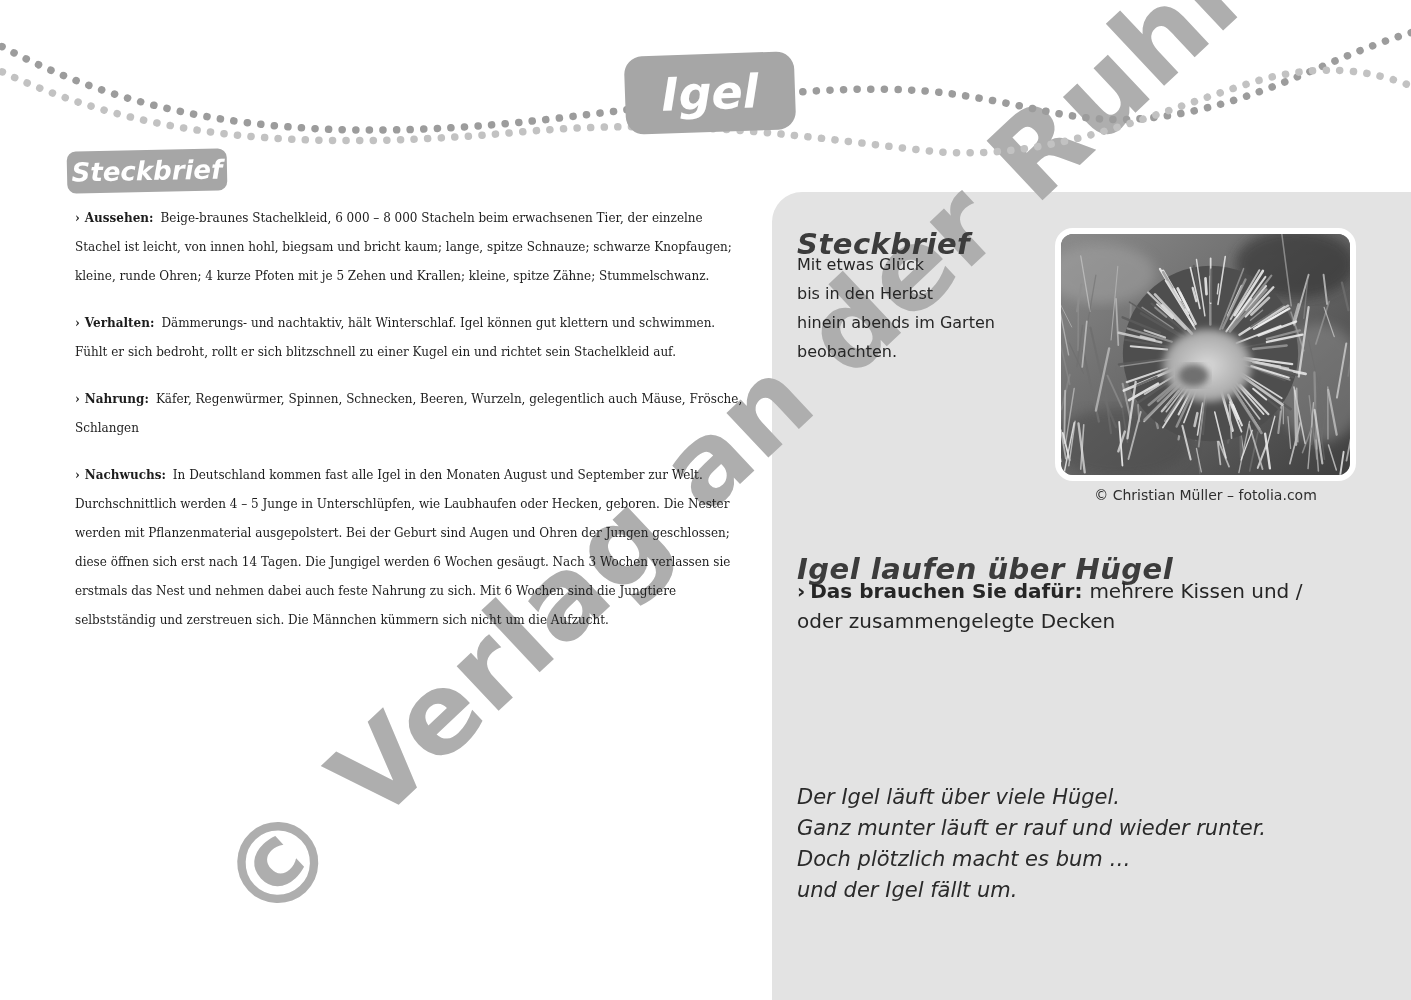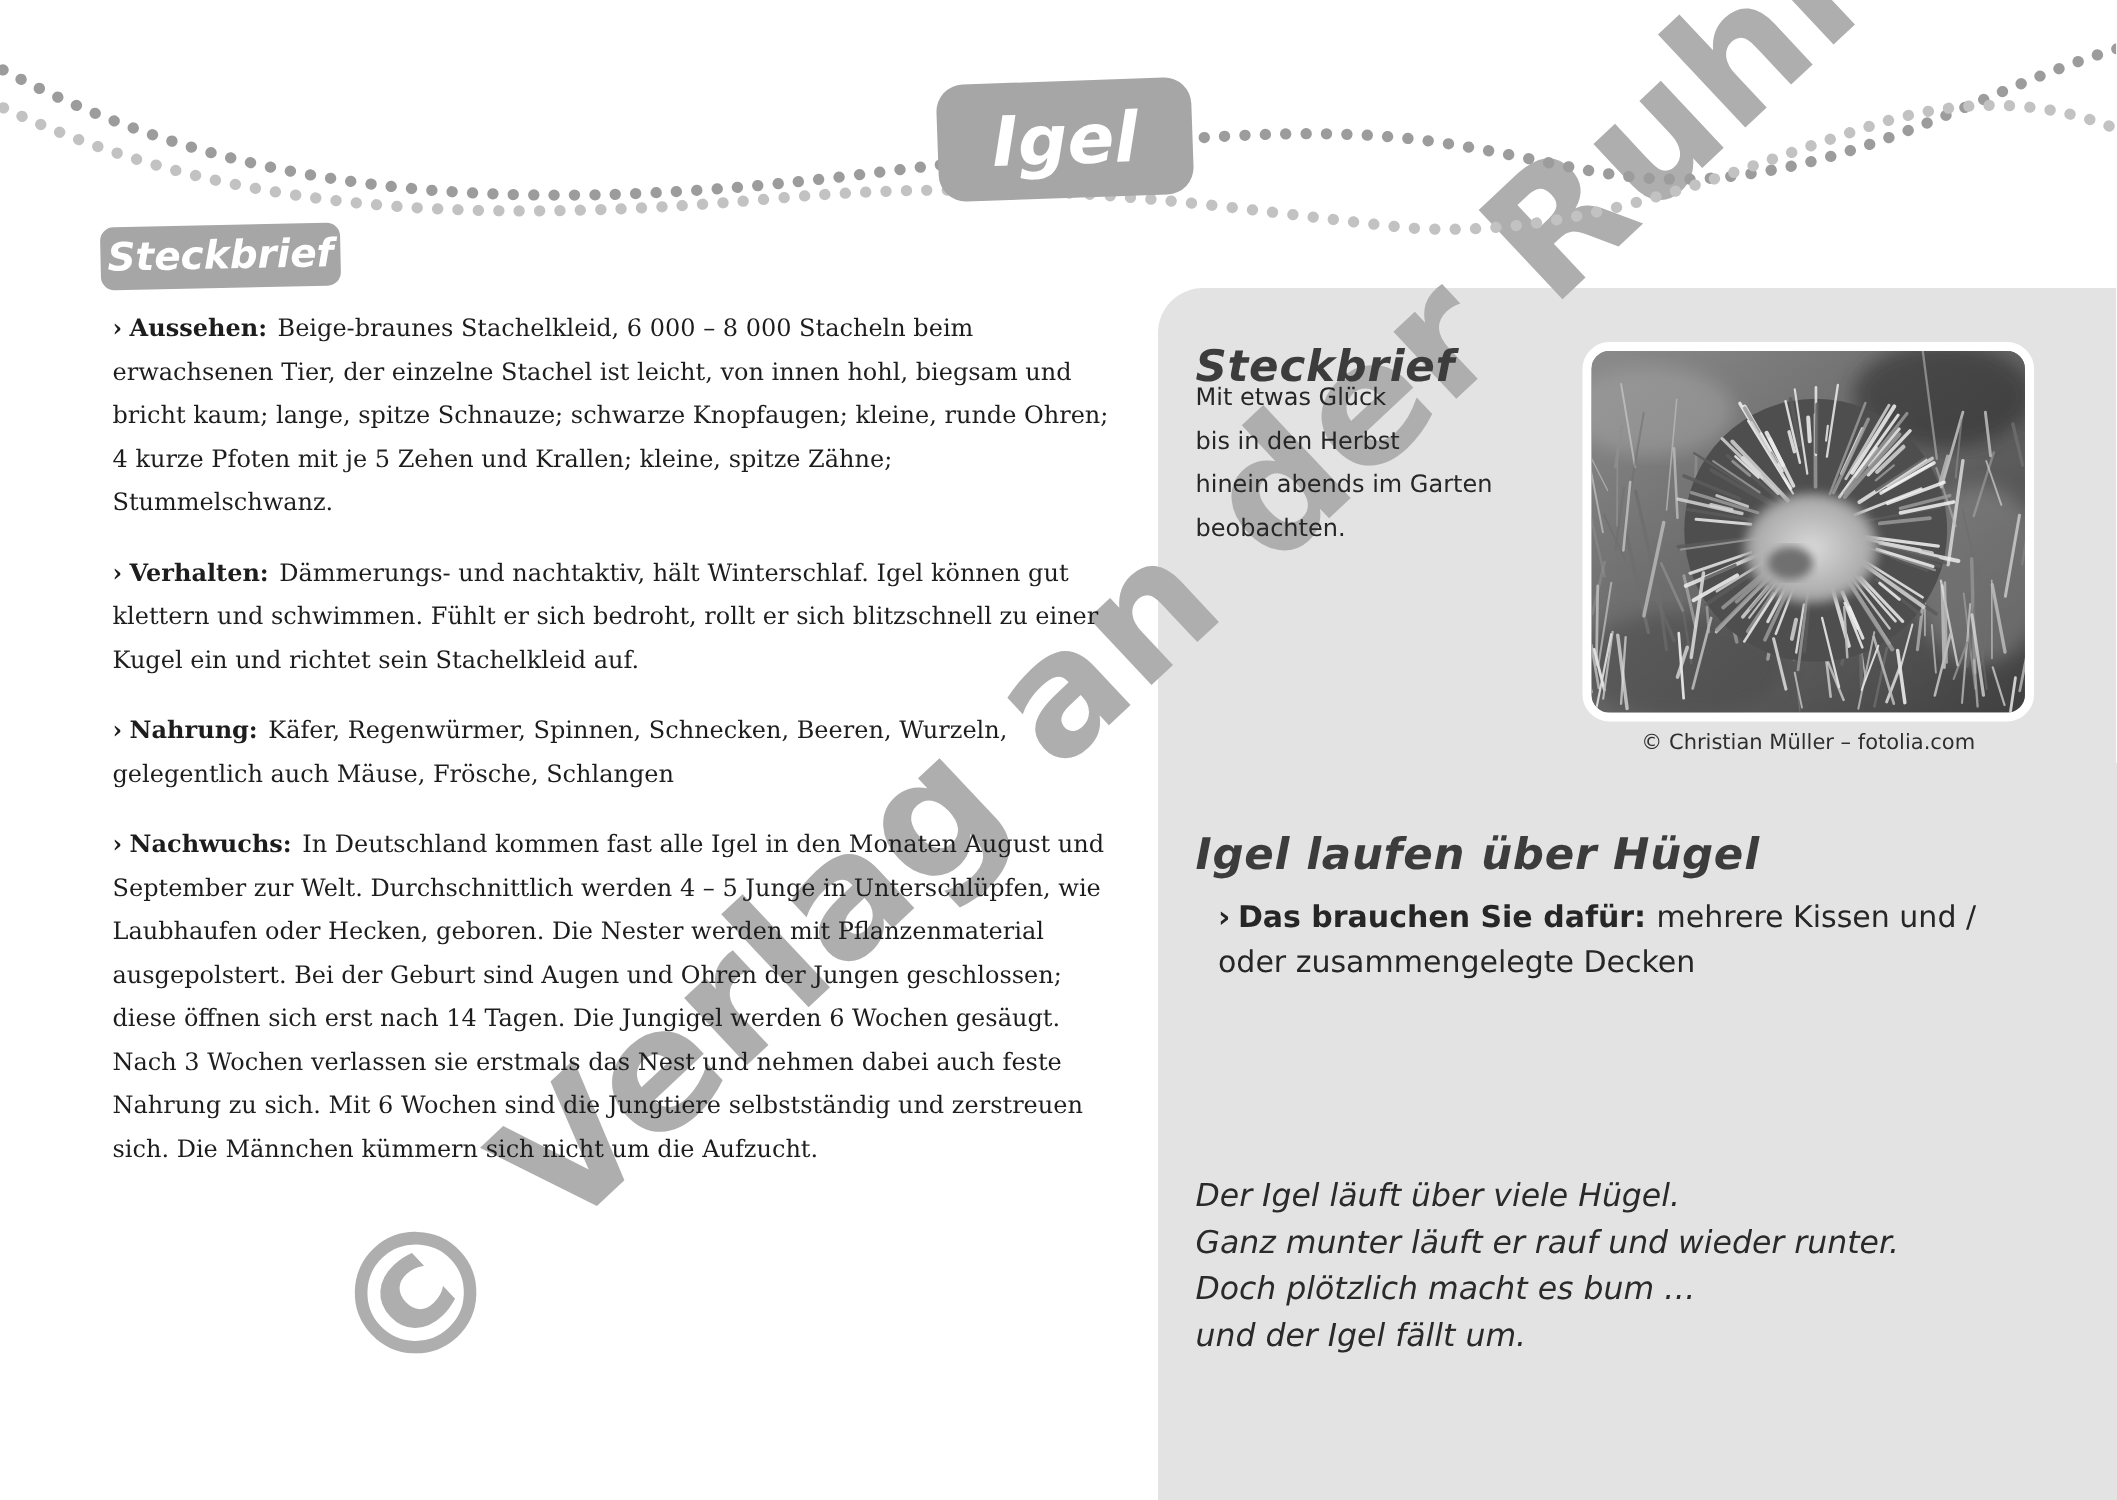--- a/index.html
+++ b/index.html
@@ -14,37 +14,37 @@
   .waves{position:absolute;left:0;top:0;z-index:2;}
   .layer3{position:absolute;z-index:3;}
   
   .badge{position:absolute;background:#a6a6a6;color:#fff;text-align:center;z-index:3;}
   .igel-badge{left:625px;top:54px;width:170px;height:78px;border-radius:18px;
               transform:rotate(-2deg);font:italic bold 46px/78px "DejaVu Sans",sans-serif;}
   .steck-badge{left:67px;top:150px;width:160px;height:42px;border-radius:9px;
                transform:rotate(-1.2deg);font:italic bold 26px/42px "DejaVu Sans",sans-serif;}
   
   .facts{left:75px;top:204px;width:672px;
-         font-family:"DejaVu Serif",serif;font-size:16px;line-height:29px;color:#1d1d1d;}
+         font-family:"DejaVu Serif",serif;font-size:12px;line-height:29px;color:#1d1d1d;}
   .facts p{margin:0 0 18px 0;}
   .arrow{font-weight:bold;margin-right:5px;}
   .lbl{font-weight:bold;margin-right:7px;}
   
   .h-script{position:absolute;font:italic bold 29px "DejaVu Sans",sans-serif;
             color:#3c3c3c;letter-spacing:.5px;z-index:3;}
   .beob-head{left:797px;top:203px;}
   .beob-text{left:797px;top:250px;width:260px;font-size:16px;line-height:29px;color:#262626;}
   .photo{left:1055px;top:228px;width:289px;height:241px;border:6px solid #ffffff;
          border-radius:18px;overflow:hidden;background:#6e6e6e;}
   .photo svg{display:block;width:100%;height:100%;}
   .credit{left:1055px;top:487px;width:301px;text-align:center;
           font-size:14px;color:#2e2e2e;}
   .act-head{left:797px;top:528px;}
   .step{position:absolute;width:525px;font-size:20px;line-height:30px;color:#262626;z-index:3;}
-  .step1{left:797px;top:576px;margin-left:15px;}
+  .step1{left:797px;top:556px;}
   .step2{left:797px;top:648px;}
   .verse{left:797px;top:782px;font:italic 21px/31px "DejaVu Sans",sans-serif;color:#2a2a2a;}
   .verse div{margin:0;}
 </style>
 </head>
 <body>
 
 <div class="page">
 
   <div class="panel-bg"></div>

